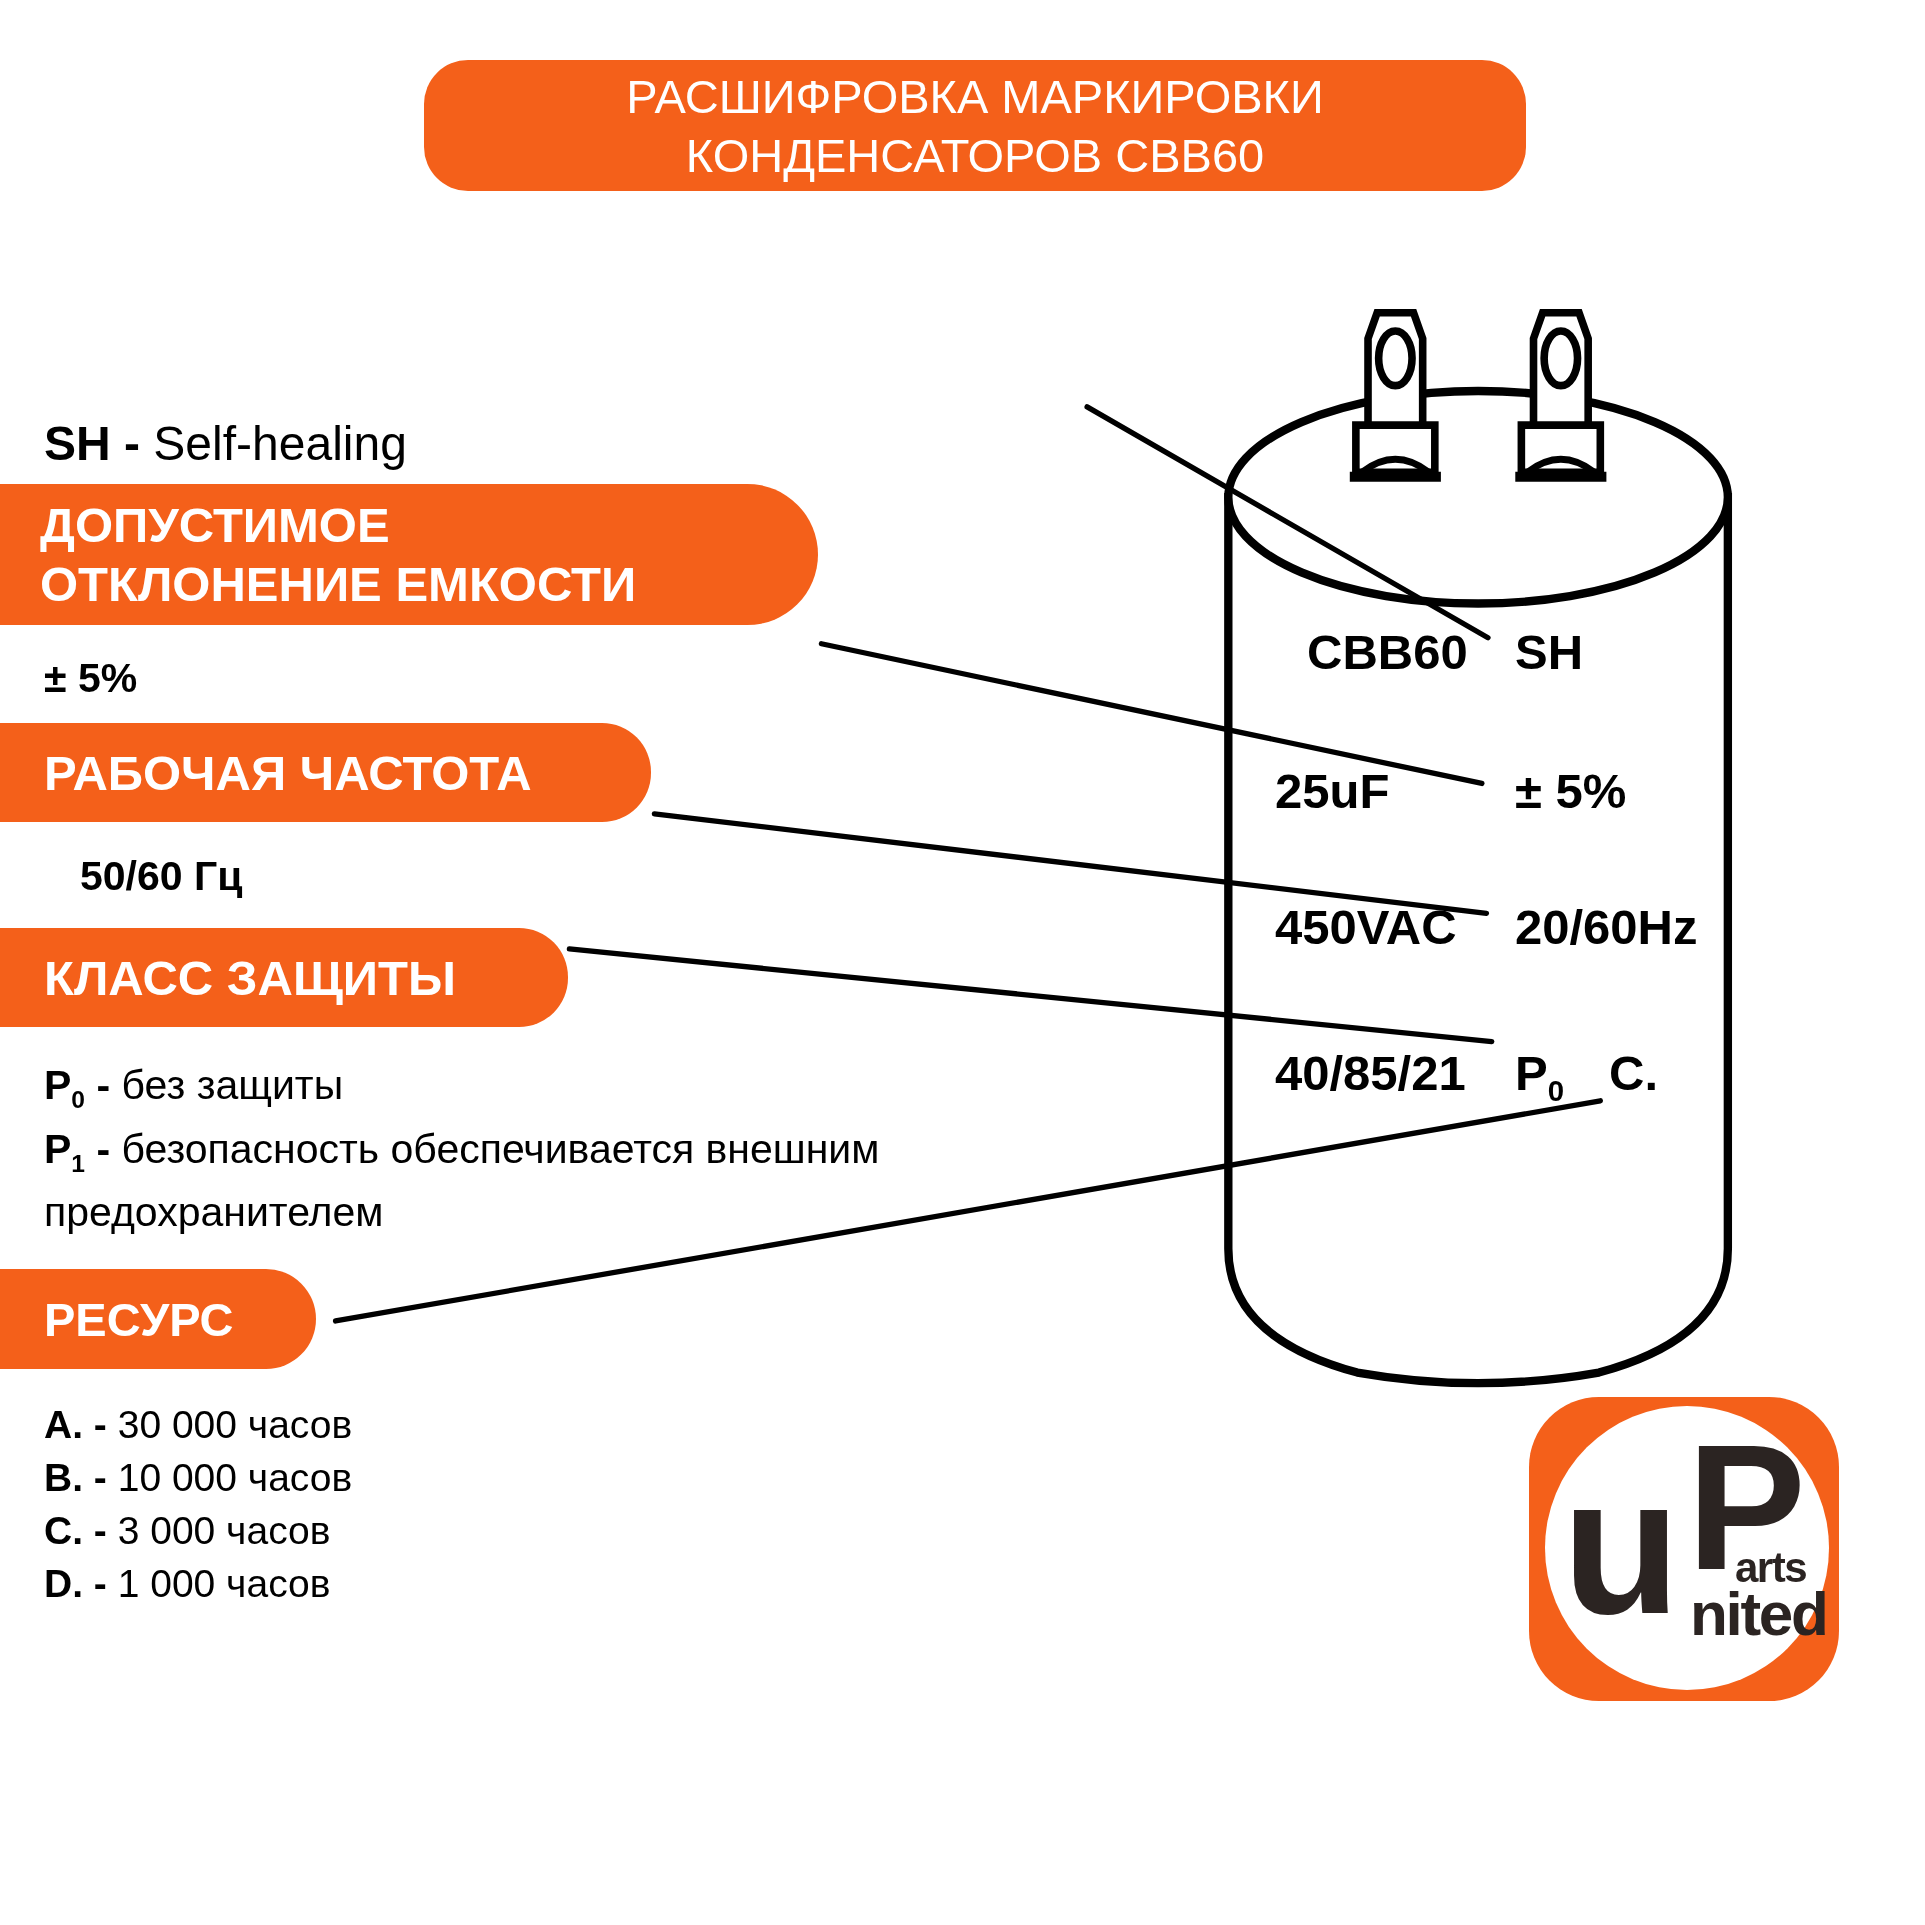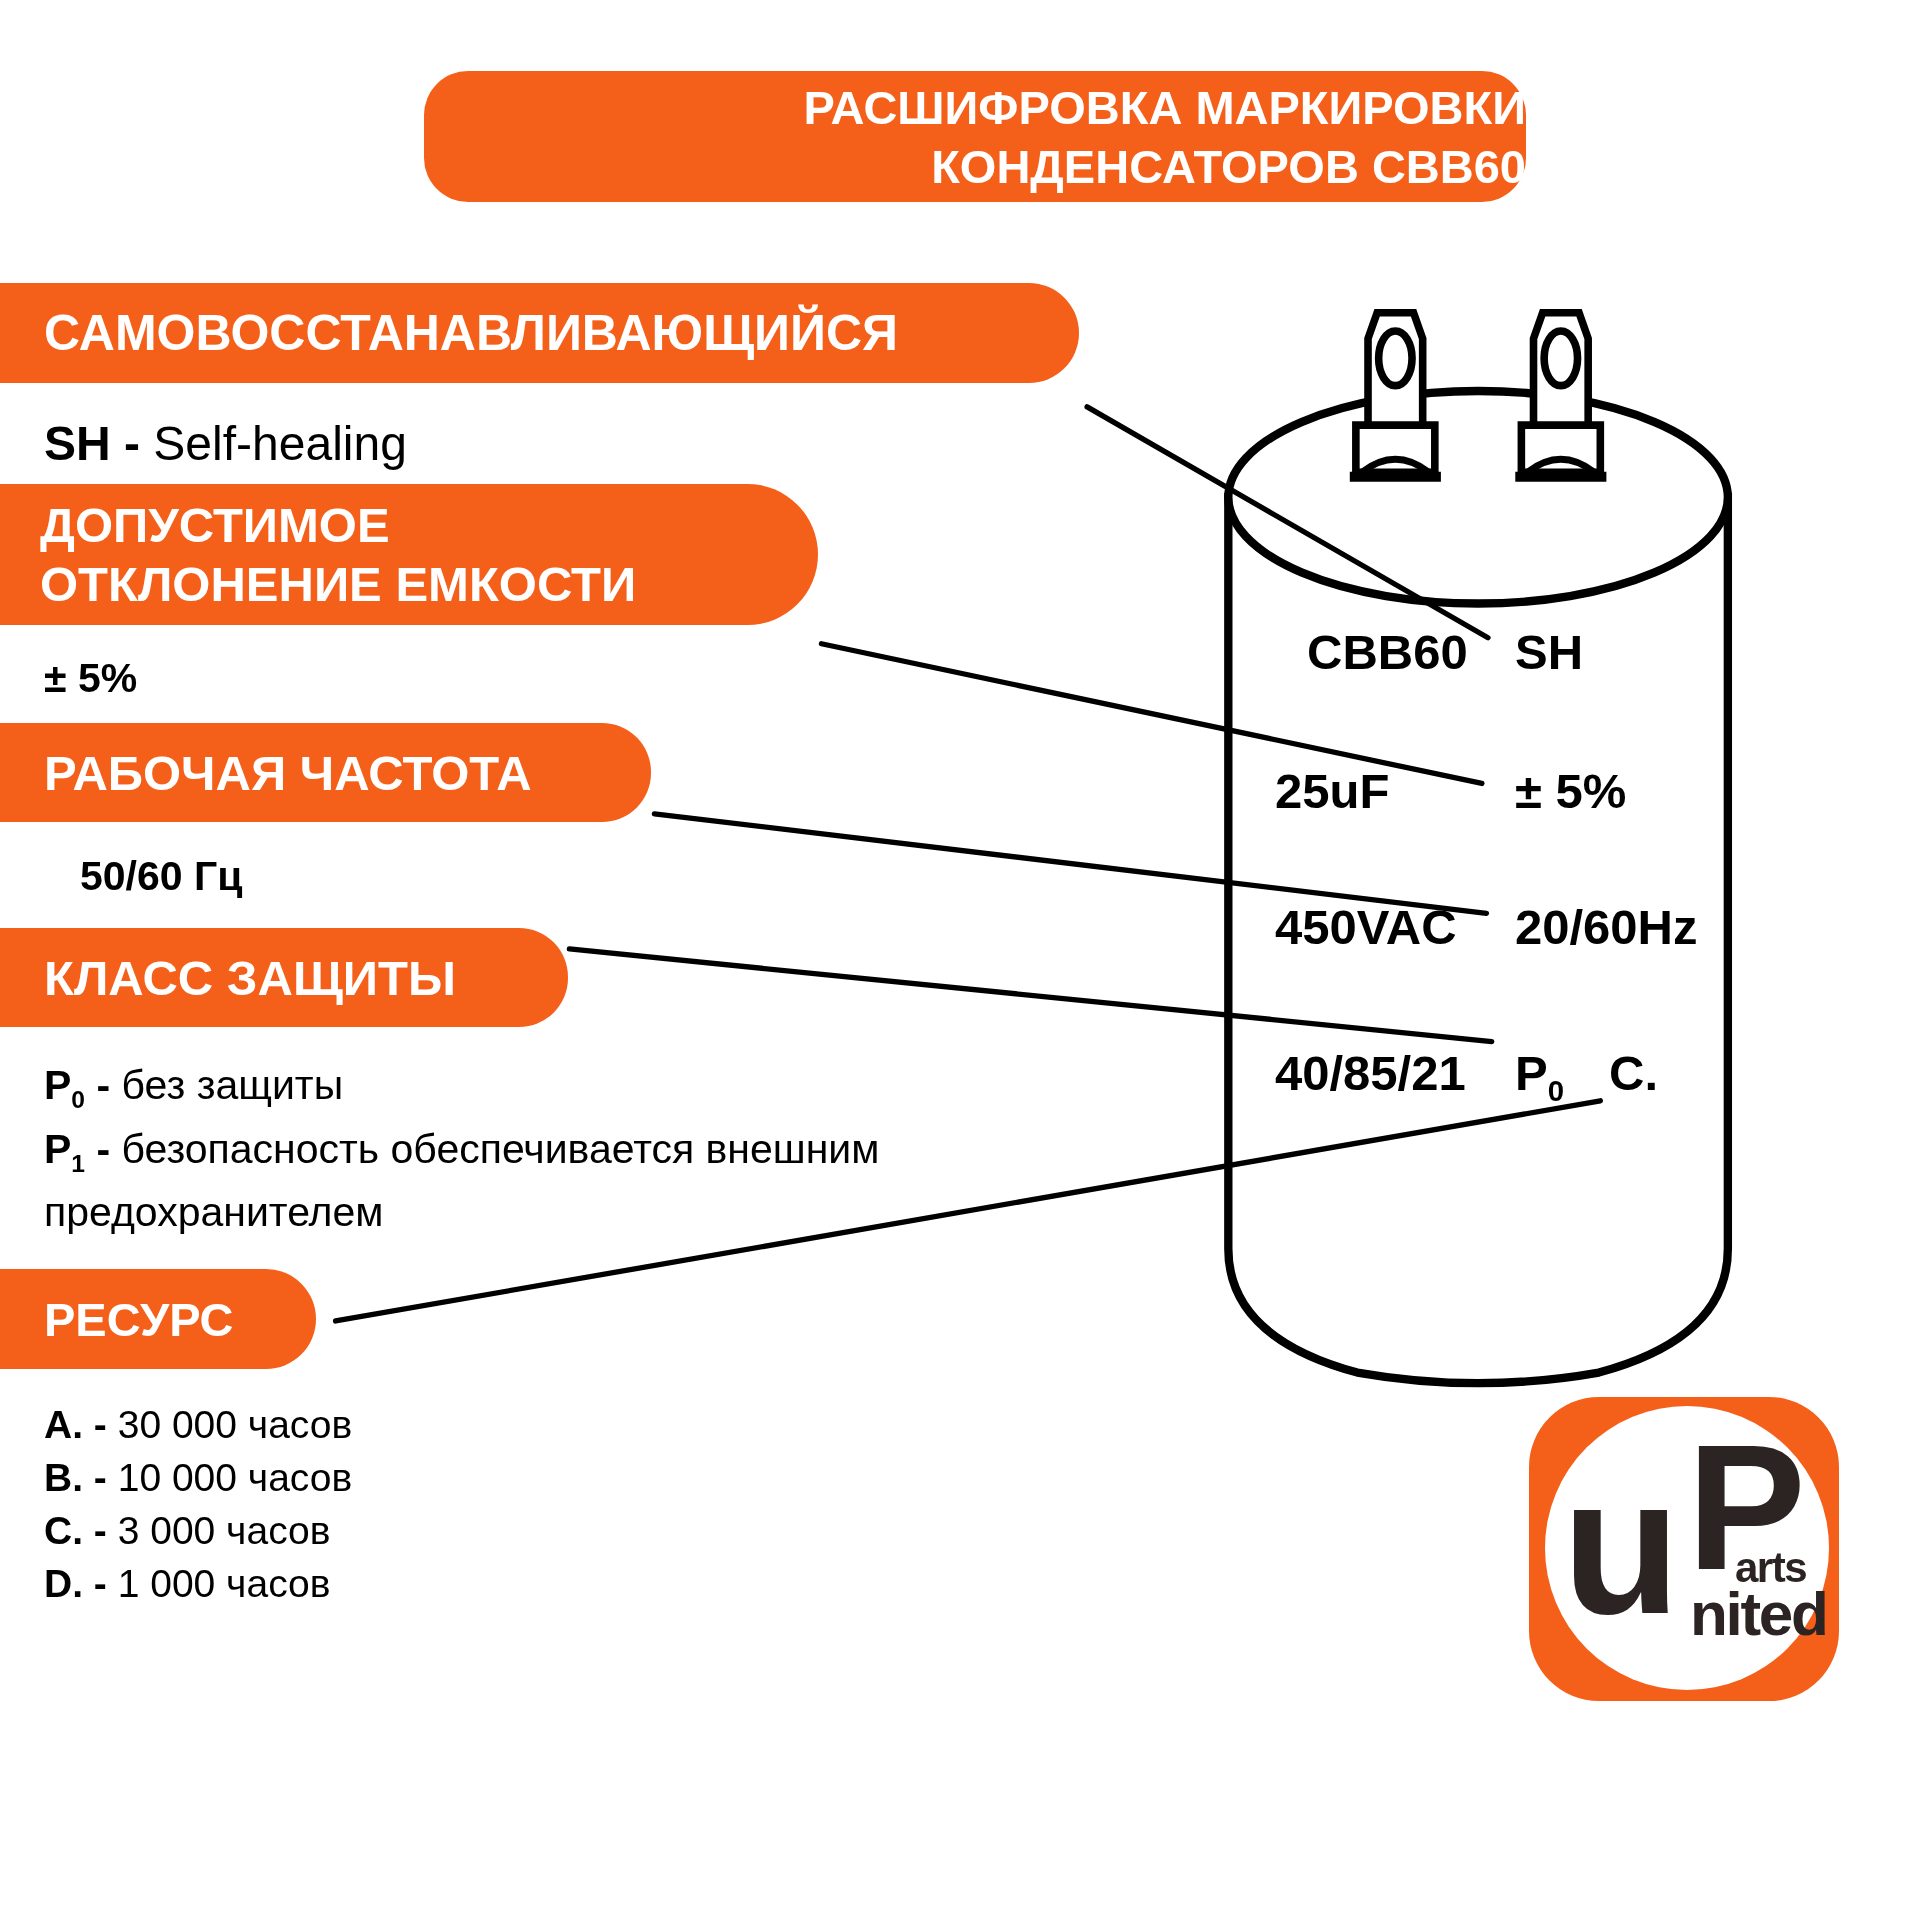--- a/index.html
+++ b/index.html
@@ -2,23 +2,23 @@
 <html style="font-size:12px"><head>
 <meta charset="utf-8">
 <style>
   html,body{margin:0;padding:0;background:#ffffff;}
   #canvas{
     position:relative;width:1926px;height:1926px;background:#ffffff;overflow:hidden;
     font-family:"Liberation Sans", sans-serif;color:#000;
   }
   
   .banner{
-    position:absolute;left:424px;top:71px;width:1102px;height:131px;
-    background:#F4601A;border-radius:44px;color:#fff;font-weight:700;
-    font-size:47px;line-height:59px;text-align:right;
+    position:absolute;left:424px;top:60px;width:1102px;height:131px;
+    background:#F4601A;border-radius:44px;color:#fff;font-weight:400;
+    font-size:47px;line-height:59px;text-align:center;
     display:flex;flex-direction:column;justify-content:center;
   }
   
   .pill{
     position:absolute;left:0;background:#F4601A;color:#fff;font-weight:700;
     display:flex;align-items:center;padding-left:44px;box-sizing:border-box;
   }
   #pill-self{top:283px;width:1079px;height:100px;font-size:50px;border-radius:0 50px 50px 0;}
   #pill-tol {top:484px;width:818px;height:141px;font-size:49px;line-height:1.2;border-radius:0 71px 71px 0;padding-left:40px;}
   #pill-freq{top:723px;width:651px;height:99px;font-size:49px;border-radius:0 49px 49px 0;}
@@ -83,23 +83,20 @@
 
     <g stroke="#000" stroke-width="7" stroke-linecap="round">
       <line x1="1432" y1="536" x2="1960" y2="840"></line>
       <line x1="1082" y1="848" x2="1952" y2="1032"></line>
       <line x1="862" y1="1072" x2="1958" y2="1203"></line>
       <line x1="750" y1="1250" x2="1965" y2="1372"></line>
       <line x1="442" y1="1740" x2="2108" y2="1450"></line>
     </g>
   </svg>
 
-  <div class="pill" id="pill-self">
-    <span>САМОВОССТАНАВЛИВАЮЩИЙСЯ</span>
-  </div>
   <div class="note" id="sh-def">
     <b>SH -</b>
     <span>Self-healing</span>
   </div>
 
   <div class="pill" id="pill-tol">
     <span>
       <span>ДОПУСТИМОЕ</span><br>
       <span>ОТКЛОНЕНИЕ ЕМКОСТИ</span>
     </span>

